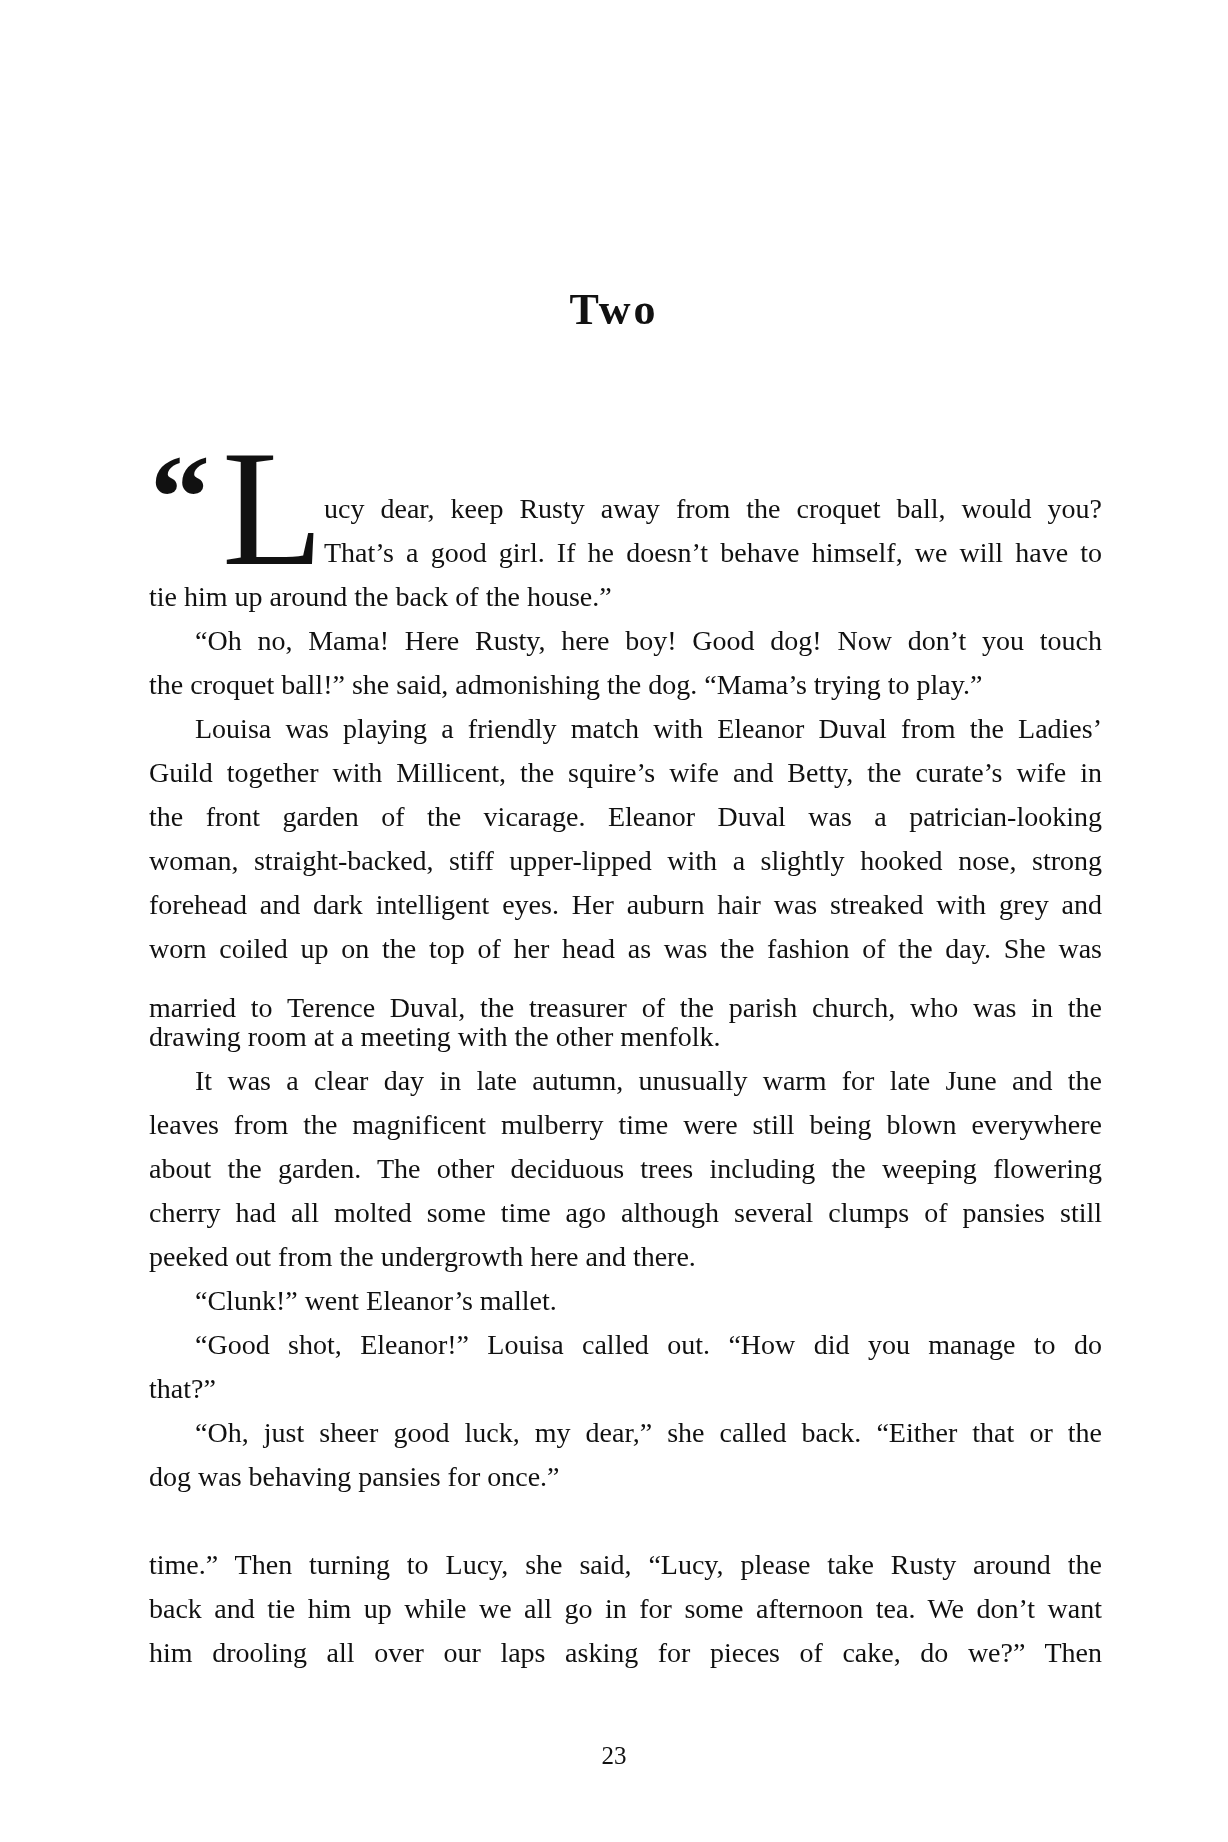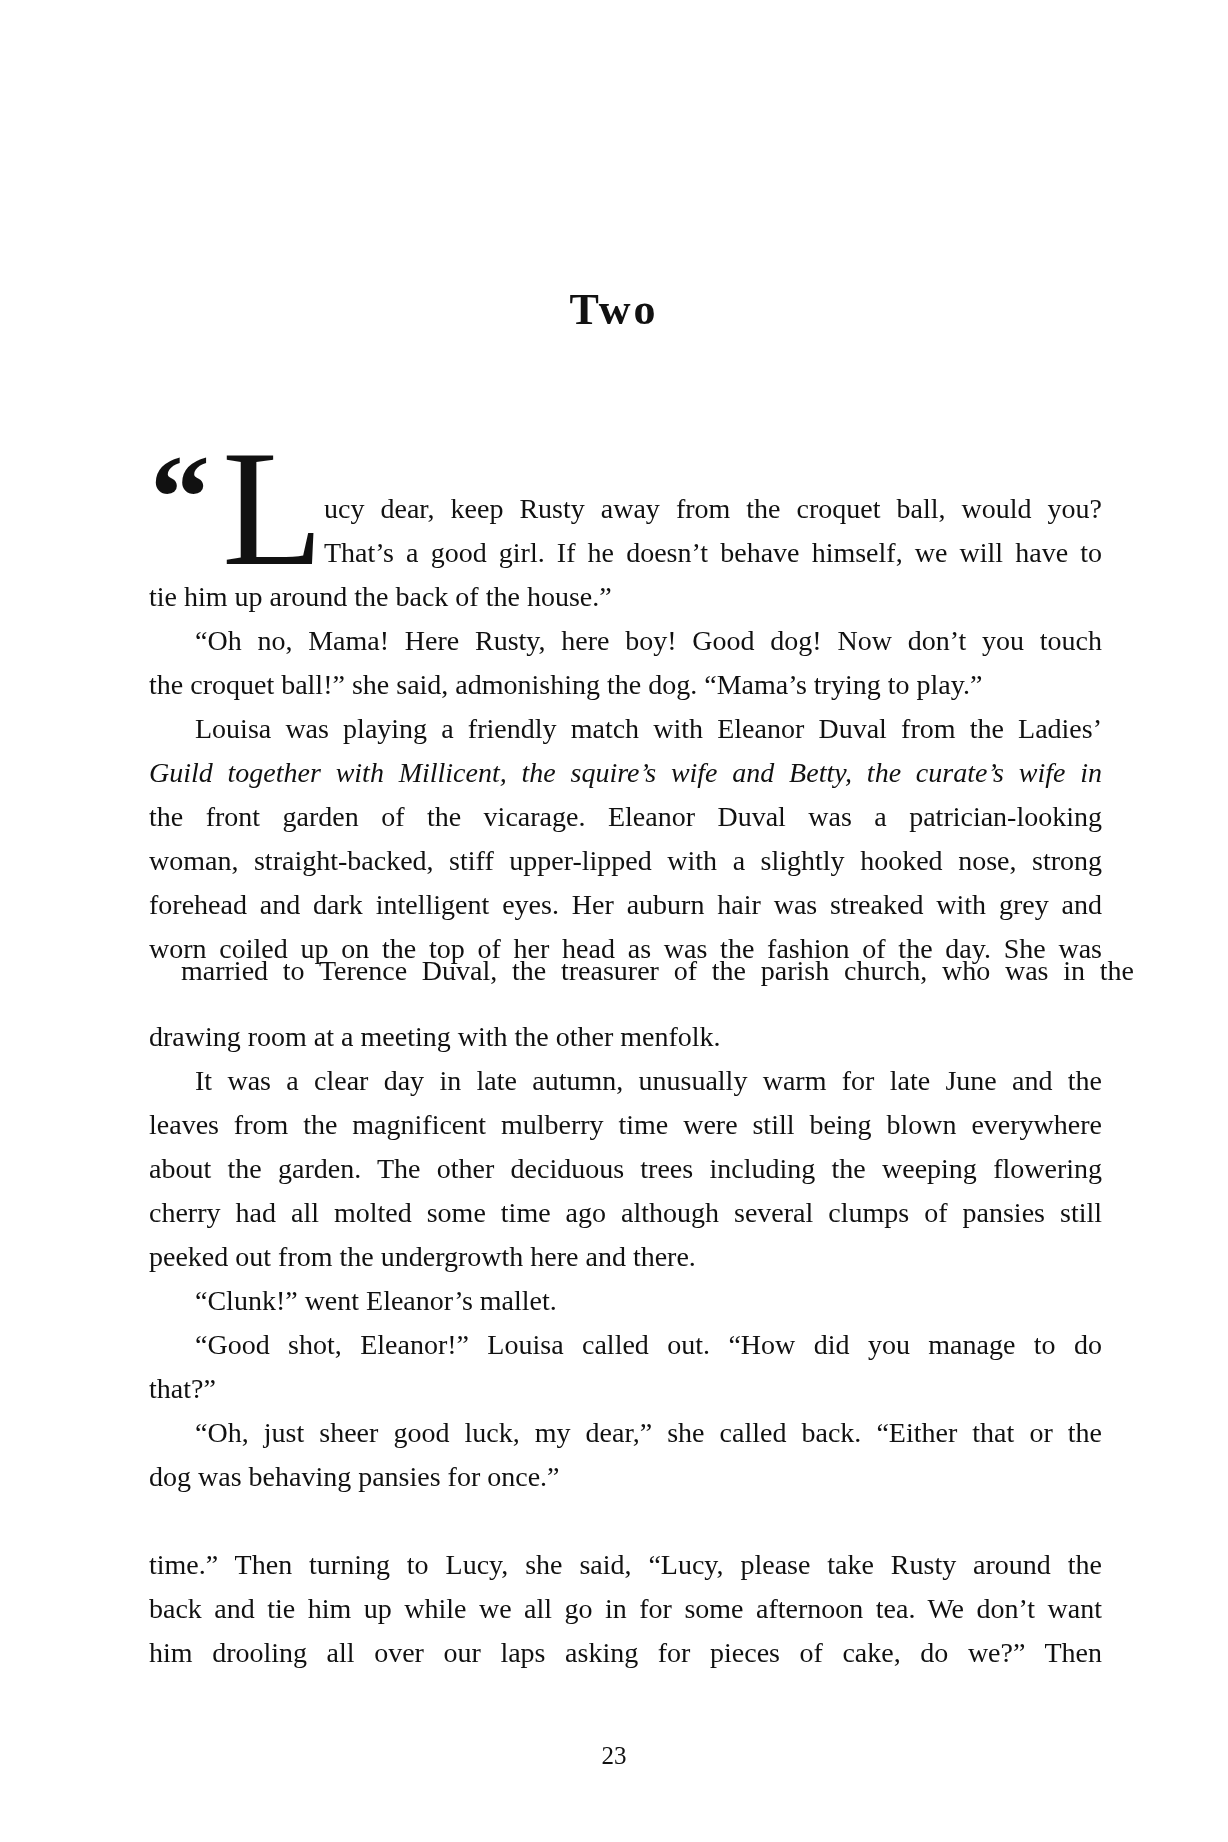--- a/index.html
+++ b/index.html
@@ -28,26 +28,26 @@
   <span class="dropcap-quote">“</span>
   <span class="dropcap-letter">L</span>
 
   <div class="body-text" id="body-text">
       <div class="line" style="left: 324px; top: 489px; width: 778px; white-space: normal; height: 40px; overflow: hidden;">ucy dear, keep Rusty away from the croquet ball, would you?</div>
       <div class="line" style="left: 324px; top: 533px; width: 778px; white-space: normal; height: 40px; overflow: hidden;">That’s a good girl. If he doesn’t behave himself, we will have to</div>
       <div class="line last" style="left: 149px; top: 577px;">tie him up around the back of the house.”</div>
       <div class="line" style="left: 195px; top: 621px; width: 907px; white-space: normal; height: 40px; overflow: hidden;">“Oh no, Mama! Here Rusty, here boy! Good dog! Now don’t you touch</div>
       <div class="line last" style="left: 149px; top: 665px;">the croquet ball!” she said, admonishing the dog. “Mama’s trying to play.”</div>
       <div class="line" style="left: 195px; top: 709px; width: 907px; white-space: normal; height: 40px; overflow: hidden;">Louisa was playing a friendly match with Eleanor Duval from the Ladies’</div>
-      <div class="line" style="left: 149px; top: 753px; width: 953px; white-space: normal; height: 40px; overflow: hidden; font-style: italic;">Guild together with Millicent, the squire’s wife and Betty, the curate’s wife in</div>
+      <div class="line" style="left: 149px; top: 753px; width: 953px; white-space: normal; height: 40px; overflow: hidden;">Guild together with Millicent, the squire’s wife and Betty, the curate’s wife in</div>
       <div class="line" style="left: 149px; top: 797px; width: 953px; white-space: normal; height: 40px; overflow: hidden;">the front garden of the vicarage. Eleanor Duval was a patrician-looking</div>
       <div class="line" style="left: 149px; top: 841px; width: 953px; white-space: normal; height: 40px; overflow: hidden;">woman, straight-backed, stiff upper-lipped with a slightly hooked nose, strong</div>
       <div class="line" style="left: 149px; top: 885px; width: 953px; white-space: normal; height: 40px; overflow: hidden;">forehead and dark intelligent eyes. Her auburn hair was streaked with grey and</div>
       <div class="line" style="left: 149px; top: 929px; width: 953px; white-space: normal; height: 40px; overflow: hidden;">worn coiled up on the top of her head as was the fashion of the day. She was</div>
-      <div class="line" style="left: 149px; top: 951px; width: 953px; white-space: normal; height: 40px; overflow: hidden; margin-left: 32px;">married to Terence Duval, the treasurer of the parish church, who was in the</div>
+      <div class="line" style="left: 149px; top: 988px; width: 953px; white-space: normal; height: 40px; overflow: hidden;">married to Terence Duval, the treasurer of the parish church, who was in the</div>
       <div class="line last" style="left: 149px; top: 1017px;">drawing room at a meeting with the other  menfolk.</div>
       <div class="line" style="left: 195px; top: 1061px; width: 907px; white-space: normal; height: 40px; overflow: hidden;">It was a clear day in late autumn, unusually warm for late June and the</div>
       <div class="line" style="left: 149px; top: 1105px; width: 953px; white-space: normal; height: 40px; overflow: hidden;">leaves from the magnificent mulberry time were still being blown everywhere</div>
       <div class="line" style="left: 149px; top: 1149px; width: 953px; white-space: normal; height: 40px; overflow: hidden;">about the garden. The other deciduous trees including the weeping flowering</div>
       <div class="line" style="left: 149px; top: 1193px; width: 953px; white-space: normal; height: 40px; overflow: hidden;">cherry had all molted some time ago although several clumps of pansies still</div>
       <div class="line last" style="left: 149px; top: 1237px;">peeked out from the undergrowth here and  there.</div>
       <div class="line last" style="left: 195px; top: 1281px;">“Clunk!” went Eleanor’s mallet.</div>
       <div class="line" style="left: 195px; top: 1325px; width: 907px; white-space: normal; height: 40px; overflow: hidden;">“Good shot, Eleanor!” Louisa called out. “How did you manage to do</div>
       <div class="line last" style="left: 149px; top: 1369px;">that?”</div>
       <div class="line" style="left: 195px; top: 1413px; width: 907px; white-space: normal; height: 40px; overflow: hidden;">“Oh, just sheer good luck, my dear,” she called back. “Either that or the</div>

